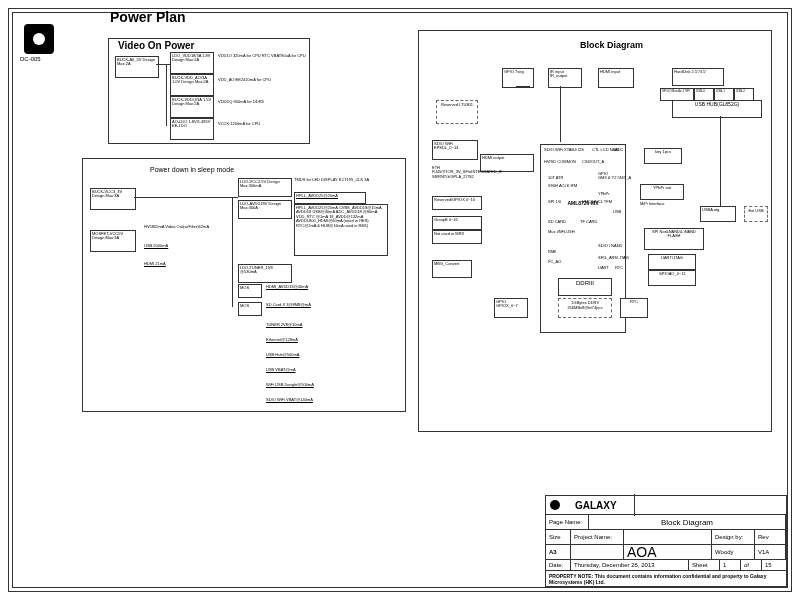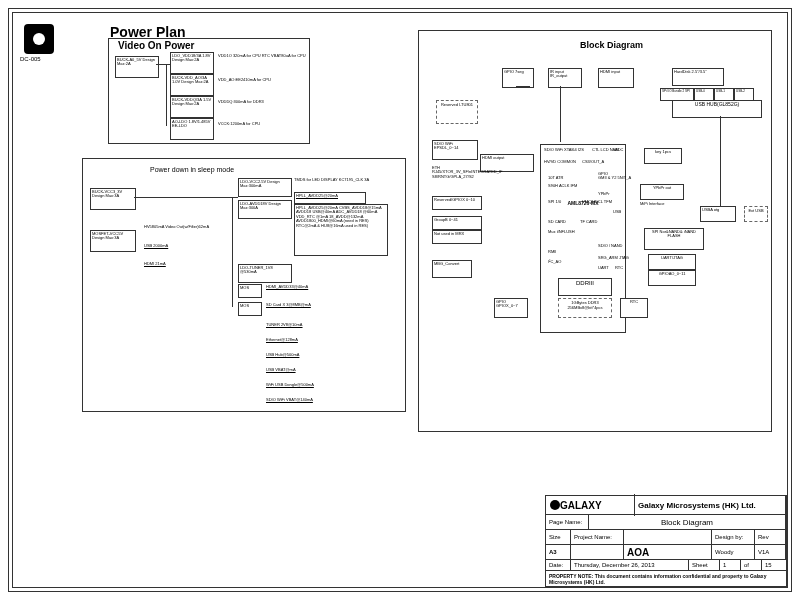--- a/index.html
+++ b/index.html
@@ -48,21 +48,21 @@
     border-radius: 50%;
   }
   .connector-label {
     position: absolute;
     top: 56px;
     left: 20px;
     font-size: 6px;
   }
   .power-plan-title {
     position: absolute;
-    top: 24px;
+    top: 9px;
     left: 110px;
     font-size: 14px;
     font-weight: bold;
   }
   .always-on-title {
     position: absolute;
     top: 40px;
     left: 118px;
     font-size: 10px;
     font-weight: bold;
@@ -148,21 +148,21 @@
     display: flex;
     align-items: center;
     overflow: hidden;
   }
   .tb-logo {
     font-weight: bold;
     font-size: 10px;
     padding: 2px 4px;
     display: flex;
     align-items: center;
-    gap: 0;
+    gap: 15px;
   }
   .tb-logo-circle {
     width: 10px;
     height: 10px;
     border-radius: 50%;
     background: #000;
   }
   .tb-note {
     font-size: 5px;
     padding: 2px 3px;
@@ -329,37 +329,36 @@
 <div class="line hline" style="top:86px;left:516px;width:14px"></div>
 <div class="line vline" style="top:86px;left:560px;height:56px"></div>
 <div class="line vline" style="top:116px;left:720px;height:90px"></div>
 
 <div class="titleblock">
   <div class="tb-row" style="height:18px">
     <div class="tb-cell tb-logo" style="width:80px">
       <div class="tb-logo-circle"></div>
       <span>GALAXY</span>
     </div>
-    <div class="tb-cell" style="flex:1;font-weight:bold;font-size:8px">Galaxy Microsystems (HK) Ltd.</div>
   </div>
   <div class="tb-row">
     <div class="tb-cell" style="width:36px">Page Name:</div>
     <div class="tb-cell" style="flex:1;font-size:8px;justify-content:center">Block Diagram</div>
   </div>
   <div class="tb-row">
     <div class="tb-cell" style="width:18px">Size</div>
     <div class="tb-cell" style="width:46px">Project Name:</div>
     <div class="tb-cell" style="flex:1"></div>
     <div class="tb-cell" style="width:36px">Design by:</div>
     <div class="tb-cell" style="width:24px">Rev</div>
   </div>
   <div class="tb-row">
     <div class="tb-cell" style="width:18px;font-weight:bold">A3</div>
     <div class="tb-cell" style="width:46px"></div>
-    <div class="tb-cell" style="flex:1;font-size:10px;font-weight:bold">AOA</div>
+    <div class="tb-cell" style="flex:1;font-size:14px;font-weight:normal">AOA</div>
     <div class="tb-cell" style="width:36px">Woody</div>
     <div class="tb-cell" style="width:24px">V1A</div>
   </div>
   <div class="tb-row" style="height:10px">
     <div class="tb-cell" style="width:18px">Date:</div>
     <div class="tb-cell" style="flex:1">Thursday, December 26, 2013</div>
     <div class="tb-cell" style="width:24px">Sheet</div>
     <div class="tb-cell" style="width:14px">1</div>
     <div class="tb-cell" style="width:14px">of</div>
     <div class="tb-cell" style="width:18px;border-right:none">15</div>

